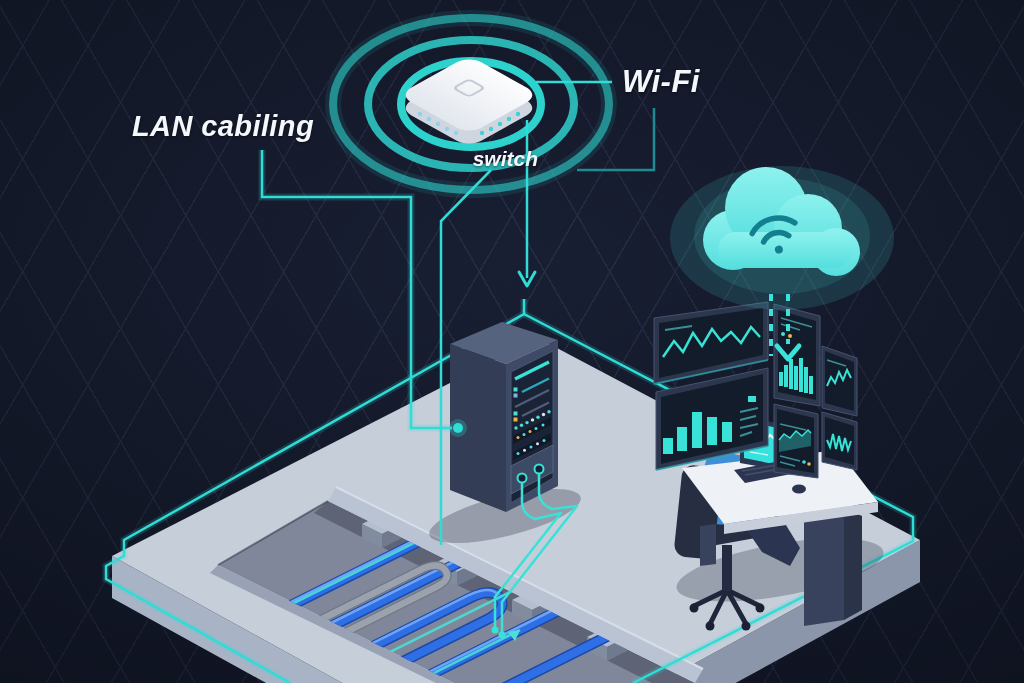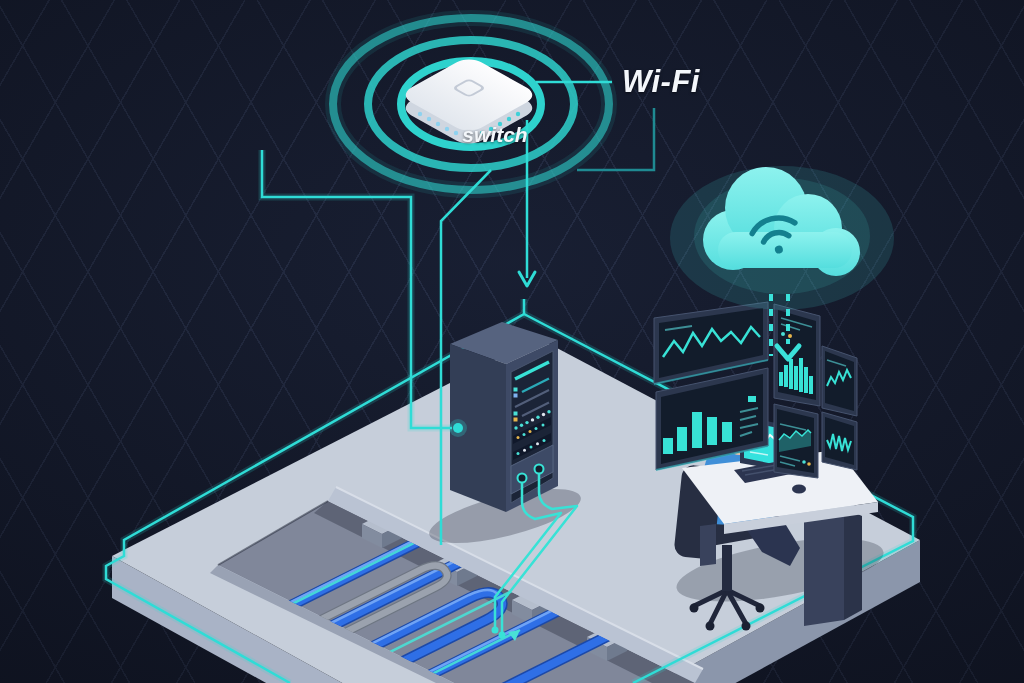--- a/index.html
+++ b/index.html
@@ -21,21 +21,21 @@
       repeating-linear-gradient(-60deg, transparent 0 55px, var(--grid-line) 55px 56.5px),
       var(--background);
   }
   .stage svg{position:absolute;left:0;top:0;}
   .label{
     position:absolute;color:var(--label-text);font-weight:700;
     text-shadow:0 1px 3px rgba(0,0,0,.55);white-space:nowrap;line-height:1;font-style:italic;
   }
   .label-lan{left:132px;top:112px;font-size:29px;letter-spacing:.4px;}
   .label-wifi{left:622px;top:66px;font-size:31px;letter-spacing:.5px;}
-  .label-switch{left:452px;top:124px;width:86px;text-align:center;font-size:21px;font-weight:600;}
+  .label-switch{left:452px;top:148px;width:86px;text-align:right;font-size:21px;font-weight:600;}
   
   .tealline{stroke:var(--teal);fill:none;stroke-width:2.5;}
   .tealglow{stroke:var(--teal);fill:none;stroke-width:7;opacity:.18;}
   .chart{stroke:var(--chart-teal);fill:none;}
 </style>
 </head>
 <body>
 
 <div class="stage">
 <svg width="1024" height="683" viewBox="0 0 1024 683">
@@ -383,15 +383,16 @@
     <path class="tealglow" d="M262,150 L262,197 L411,197 L411,428 L452,428"></path>
     <path class="tealline" d="M262,150 L262,197 L411,197 L411,428 L452,428"></path>
     <path class="tealline" d="M491,170 L441,221 L441,545"></path>
     <path class="tealline" d="M536,82 L612,82"></path>
     <path d="M654,108 L654,170 L577,170" stroke="var(--teal-dim)" stroke-width="2.5" fill="none"></path>
     <path class="tealline" d="M527,120 L527,278"></path>
     <path d="M519,272 L527,286 L535,272" stroke="var(--teal)" stroke-width="3" fill="none" stroke-linecap="round" stroke-linejoin="round"></path>
   </g>
 </svg>
 
+<div class="label label-lan">LAN cabiling</div>
 <div class="label label-wifi">Wi-Fi</div>
 <div class="label label-switch">switch</div>
 </div>
 
 </body></html>

